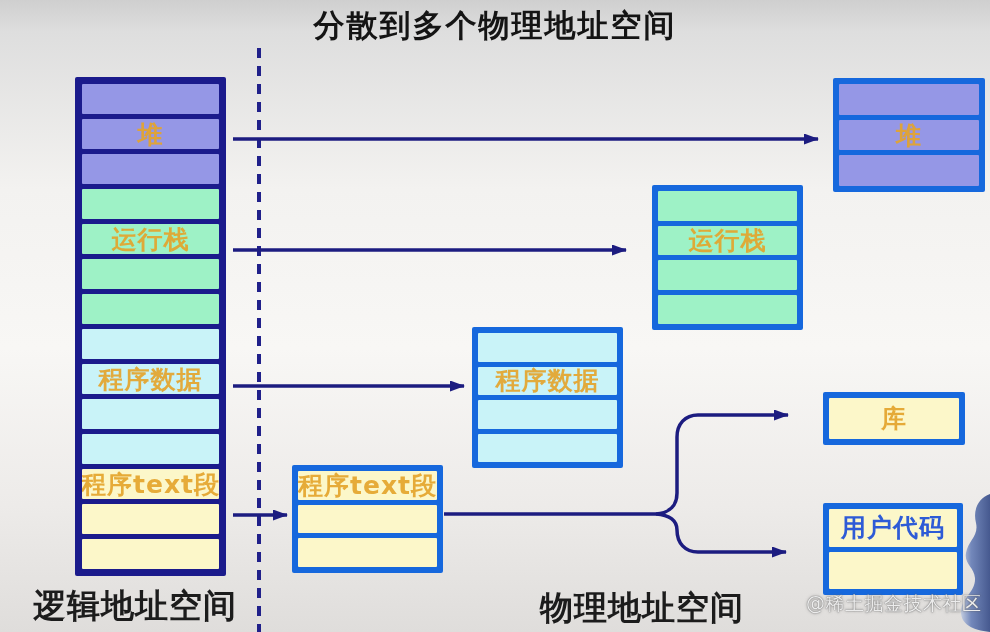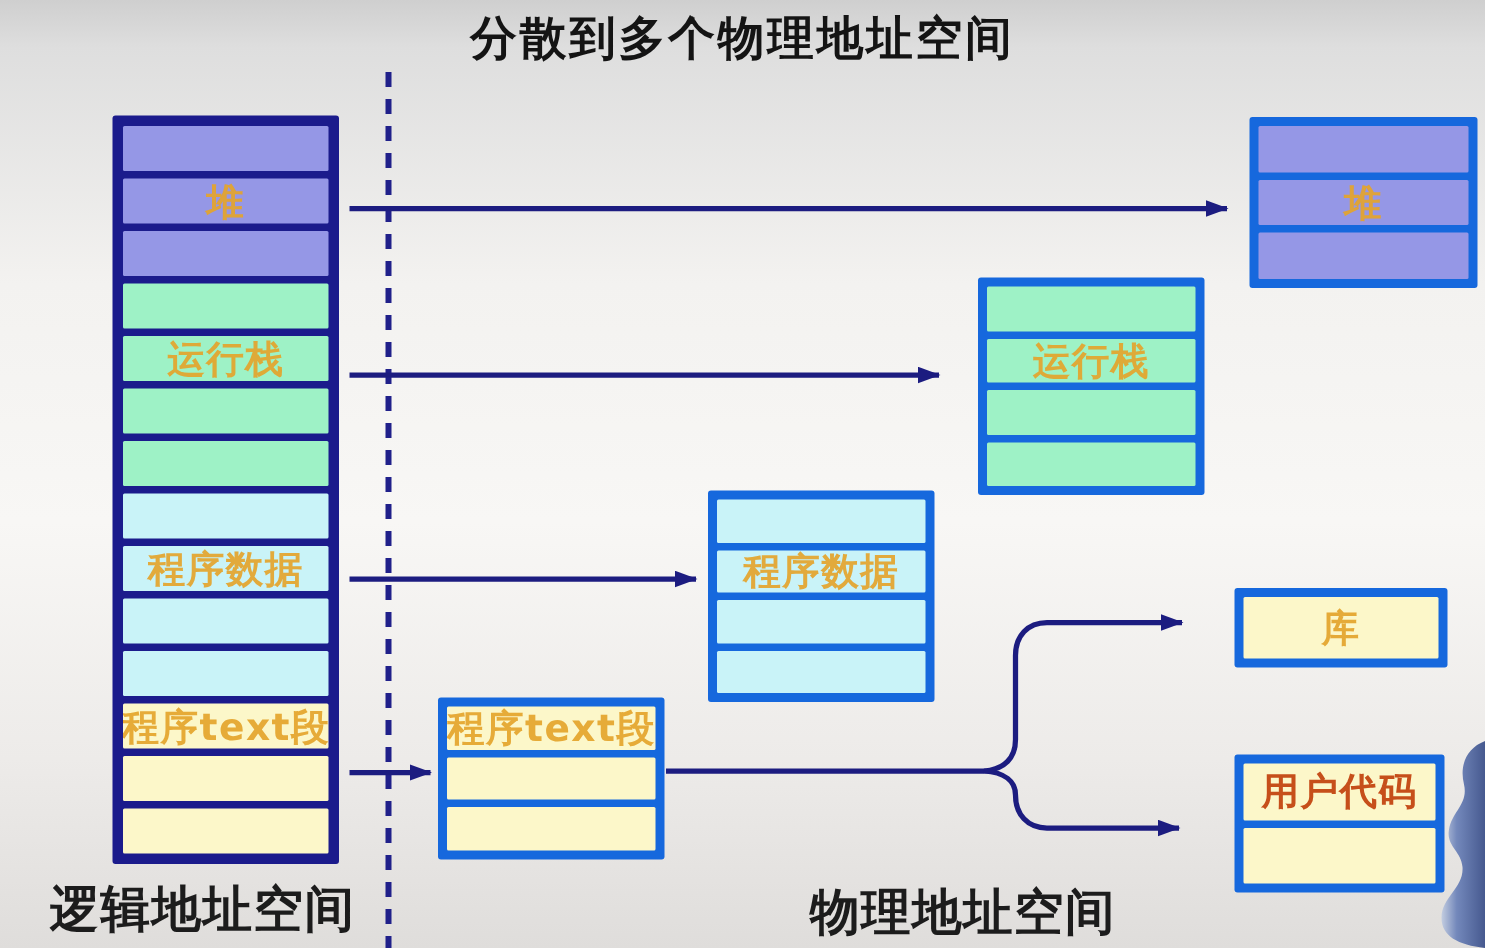--- a/index.html
+++ b/index.html
@@ -123,21 +123,21 @@
     </div>
 
   <div class="seg-box" id="box-library" style="background: rgb(22, 104, 221);">
       <div class="seg-row" style="background: rgb(252, 247, 201);">
         <span class="seg-label" style="color: rgb(228, 164, 44);">库</span>
       </div>
     </div>
 
   <div class="seg-box" id="box-usercode" style="background: rgb(22, 104, 221);">
       <div class="seg-row" style="background: rgb(252, 247, 201);">
-        <span class="seg-label" style="color: #c2410c;">用户代码</span>
+        <span class="seg-label" style="color: #1d4ed8;">用户代码</span>
       </div>
       <div class="seg-row" style="background: rgb(252, 247, 201);"></div>
     </div>
 
   <svg class="overlay" width="990" height="632" viewBox="0 0 990 632">
     <defs>
       <marker id="ah" markerUnits="userSpaceOnUse" markerWidth="16" markerHeight="12" refX="14" refY="5.5" orient="auto">
         <path d="M0,0 L15,5.5 L0,11 Z" fill="#1c1c80"></path>
       </marker>
       <linearGradient id="mascotGrad" x1="0" y1="0" x2="1" y2="0">
@@ -158,14 +158,15 @@
 
     <path d="M990,494 C977,499 973,511 976,523 C979,536 968,541 966,553
              C964,564 974,567 975,578 C976,592 961,598 961,612
              C961,624 972,630 990,632 Z" fill="url(#mascotGrad)"></path>
   </svg>
 
   <div class="bottom-label" id="label-physical">物理地址空间</div>
 
   <div class="bottom-label" id="label-logical">逻辑地址空间</div>
 
+  <div class="watermark">@稀土掘金技术社区</div>
 
 </div>
 
 </body></html>

